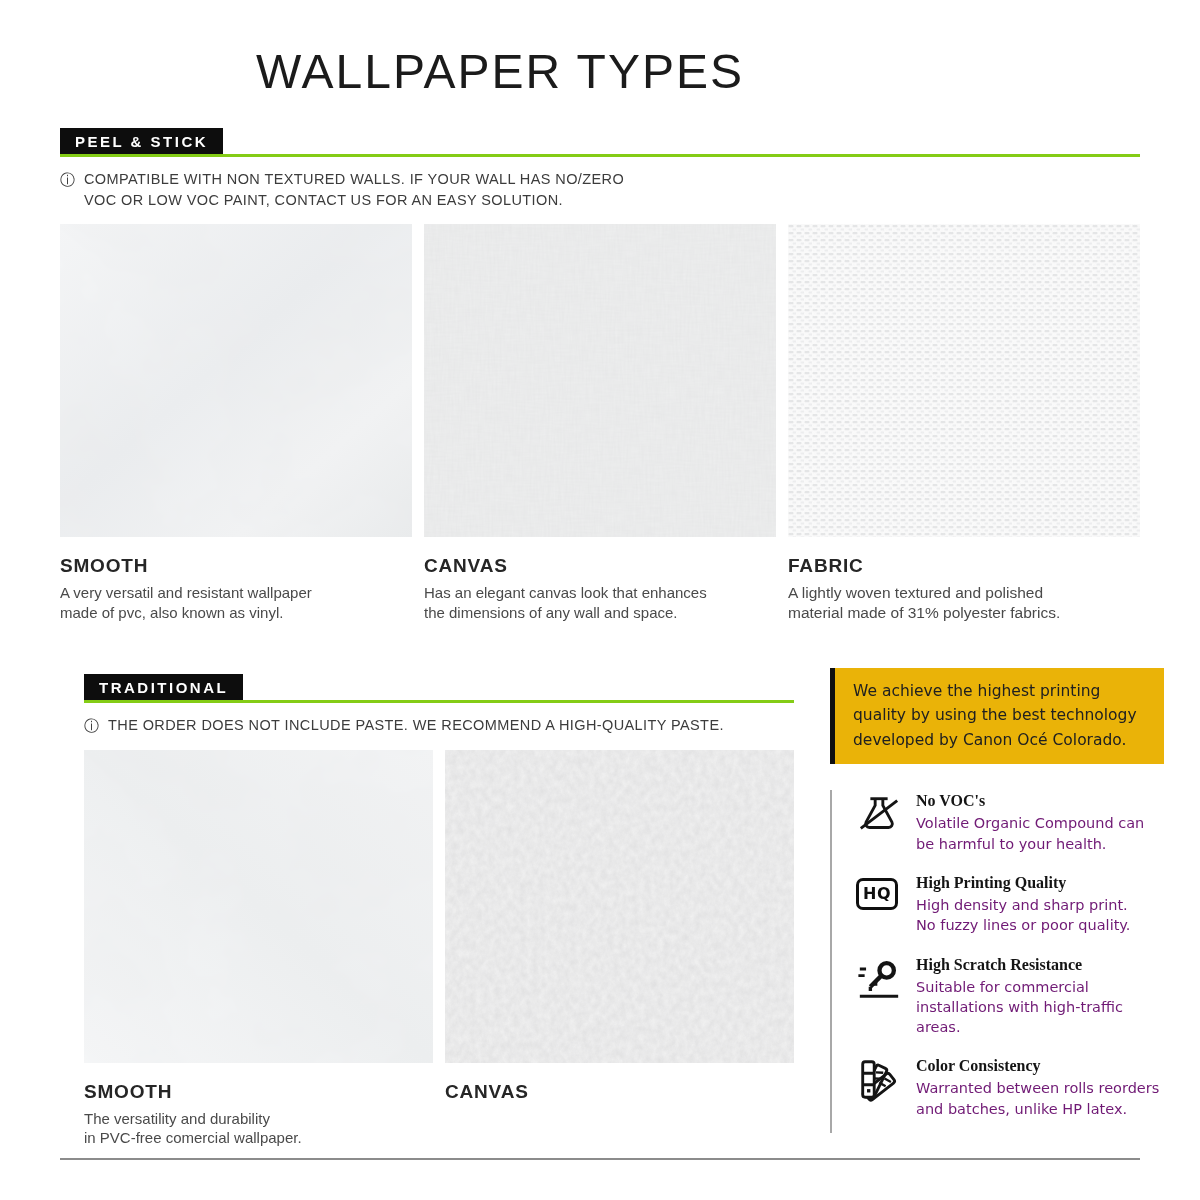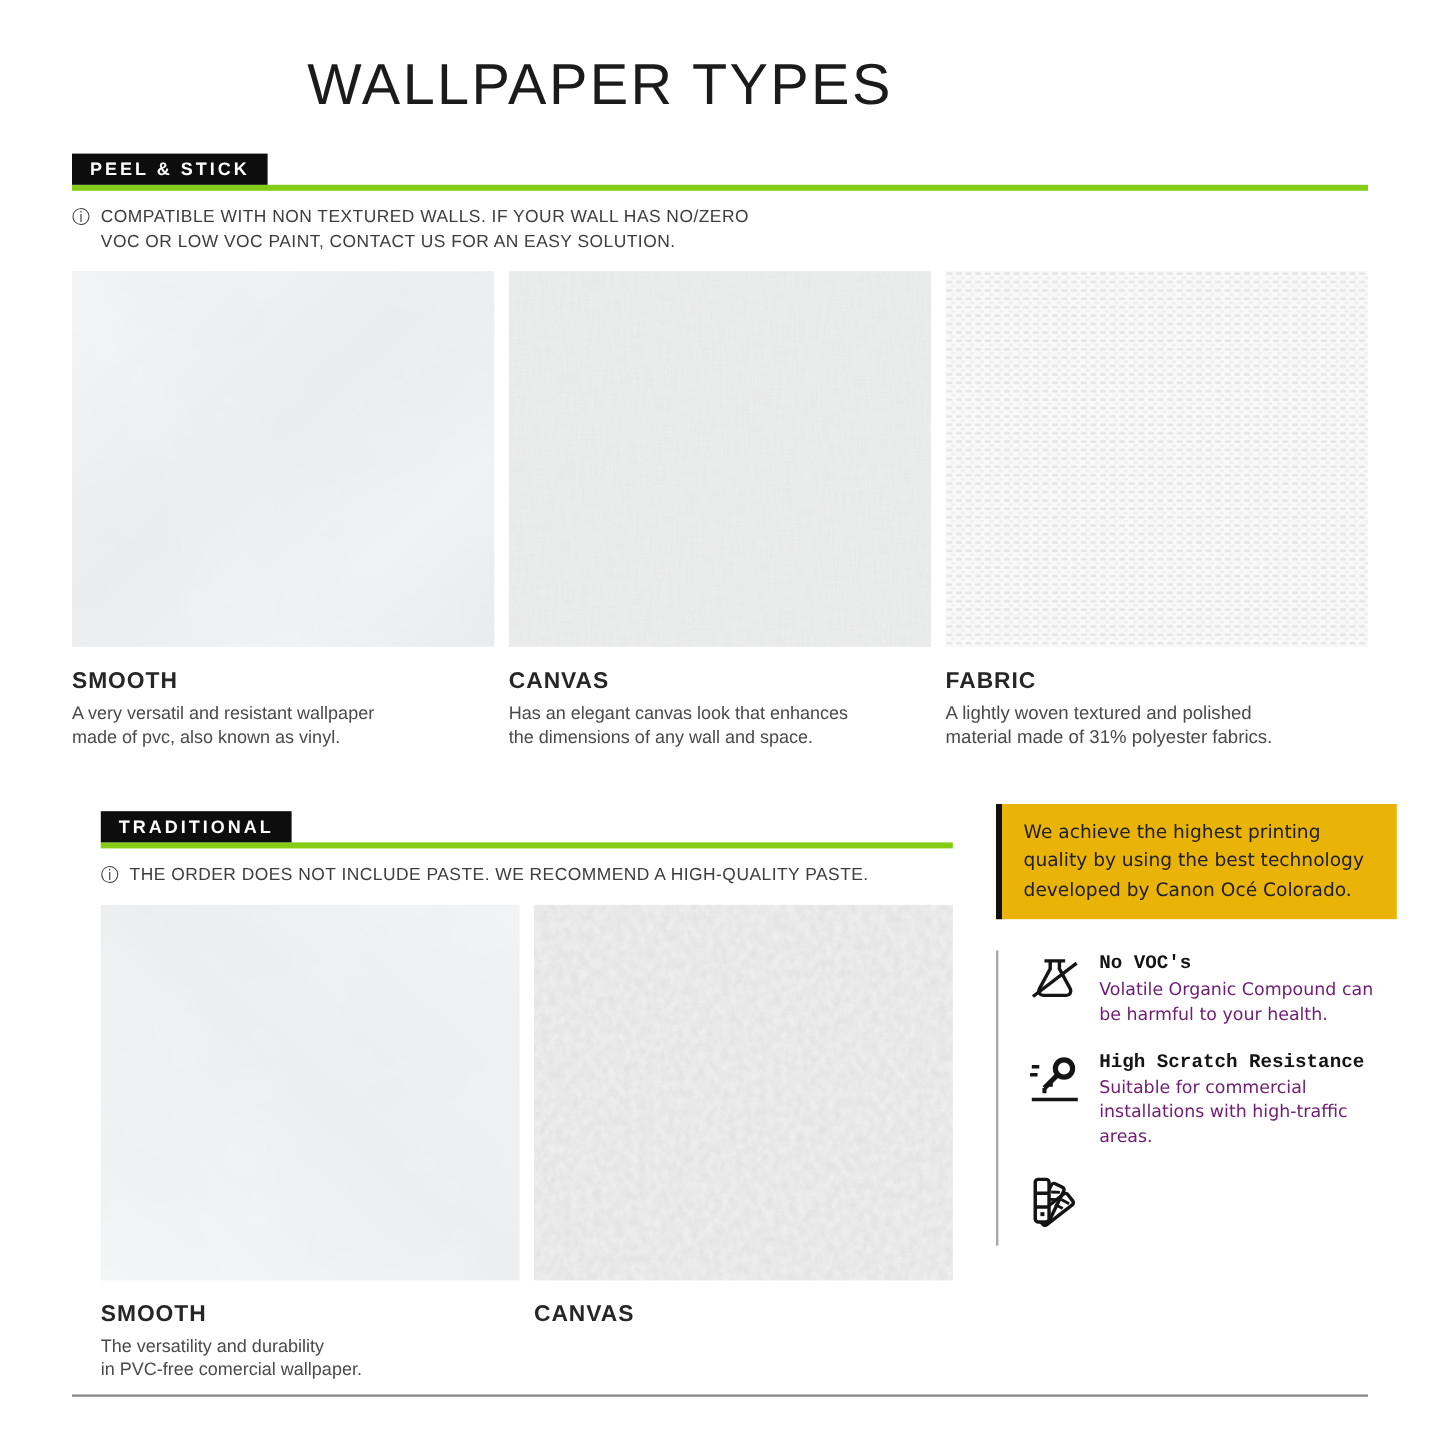--- a/index.html
+++ b/index.html
@@ -4,21 +4,21 @@
 <style>
   html,body{margin:0;padding:0;background:#ffffff;}
   body{width:1200px;height:1200px;font-family:"Liberation Sans",sans-serif;color:#1d1d1d;overflow:hidden;}
   .page{box-sizing:border-box;width:1200px;height:1200px;padding:0 60px;}
 
   
   .title{margin:44px 0 0;font-weight:400;font-size:48px;letter-spacing:2px;text-align:center;
          position:relative;left:-100px;color:#1b1b1b;white-space:nowrap;}
 
   
-  .section-header{margin-top:29px;border-bottom:5px solid #84cc16;}
+  .section-header{margin-top:29px;border-bottom:3px solid #84cc16;}
   .section-label{display:inline-block;background:#0d0d0d;color:#ffffff;font-size:15px;font-weight:700;
                  letter-spacing:2.5px;padding:6px 15px 5px 15px;line-height:1;vertical-align:bottom;}
 
   
   .note{margin-top:12px;display:grid;grid-template-columns:21px 1fr;column-gap:3px;
         font-size:14.5px;letter-spacing:.4px;color:#3c3c3c;line-height:1.45;}
   .info-glyph{font-size:15px;line-height:1.45;color:#3c3c3c;}
 
   
   .swatch-row{display:grid;column-gap:12px;margin-top:13px;}
@@ -39,21 +39,21 @@
   .right-col{padding-top:23px;}
 
   .quote-box{background:#eab308;border-left:5px solid #101010;padding:11px 18px 12px 18px;
              font-family:"DejaVu Sans",sans-serif;font-size:15.5px;line-height:1.58;color:#202020;}
 
   .features{margin-top:26px;border-left:2px solid #a8a8a8;padding:2px 0 14px 24px;}
   .feature{display:grid;grid-template-columns:48px 1fr;column-gap:12px;margin-bottom:20px;}
   .feature:last-child{margin-bottom:0;}
   .feature-icon{width:46px;height:46px;}
   .feature-icon svg{display:block;}
-  .feature-title{margin:0;font-family:Liberation Mono, monospace;font-size:16px;font-weight:700;color:#141414;}
+  .feature-title{margin:0;font-family:Liberation Serif, serif;font-size:16px;font-weight:700;color:#141414;}
   .feature-desc{margin:3px 0 0;font-family:"DejaVu Sans",sans-serif;font-size:14.5px;line-height:1.4;color:#701a75;}
 
   .hq-box{box-sizing:border-box;width:42px;height:32px;margin-top:4px;border:3px solid #0f0f0f;border-radius:7px;
           display:flex;align-items:center;justify-content:center;font-family:"DejaVu Sans",sans-serif;
           font-weight:700;font-size:16px;letter-spacing:.5px;color:#0f0f0f;}
 
   .bottom-rule{height:2px;background:#8c8c8c;margin-top:10px;}
   .defs{position:absolute;width:0;height:0;}
 </style>
 </head>
@@ -218,20 +218,32 @@
               <line x1="5" y1="38" x2="43" y2="9"></line>
             </svg>
           </div>
           <div>
             <h4 class="feature-title">No VOC's</h4>
             <p class="feature-desc multiline">Volatile Organic Compound can
 be harmful to your health.</p>
           </div>
         </div>
 
+        <div class="feature">
+          <div class="feature-icon">
+            <div class="hq-box">
+                <span>HQ</span>
+              </div>
+          </div>
+          <div>
+            <h4 class="feature-title">High Printing Quality</h4>
+            <p class="feature-desc multiline">High density and sharp print.
+No fuzzy lines or poor quality.</p>
+          </div>
+        </div>
 
         <div class="feature">
           <div class="feature-icon">
             <svg width="46" height="46" viewBox="0 0 48 48" fill="none" stroke="#141414" stroke-width="4">
               <circle cx="32" cy="15" r="7.5" stroke-width="4.5"></circle>
               <path d="M26.5 20.5 15 32" stroke-width="4.5"></path>
               <path d="M15 32v4.5M20.5 26.5v4.5" stroke-width="3.5"></path>
               <path d="M4 13.5h6.5M2.5 20.5h6.5" stroke-width="3"></path>
               <path d="M4 42h40" stroke-width="3"></path>
             </svg>
@@ -252,20 +264,25 @@
               </g>
               <g transform="rotate(26 13 40)">
                 <rect x="7" y="7" width="12" height="35" rx="2.5"></rect>
                 <path d="M9.5 15l7-3M9.5 22l7-3" stroke-width="2.5"></path>
               </g>
               <rect x="7" y="5" width="12" height="37" rx="2.5" fill="#ffffff"></rect>
               <path d="M7 17h12M7 29h12"></path>
               <rect x="11.5" y="33.5" width="3.5" height="3.5" fill="#141414" stroke="none"></rect>
             </svg>
           </div>
+          <div>
+            <h4 class="feature-title">Color Consistency</h4>
+            <p class="feature-desc multiline">Warranted between rolls reorders
+and batches, unlike HP latex.</p>
+          </div>
         </div>
 
       </div>
     </aside>
   </div>
 
   <div class="bottom-rule"></div>
 
 </div>
 

